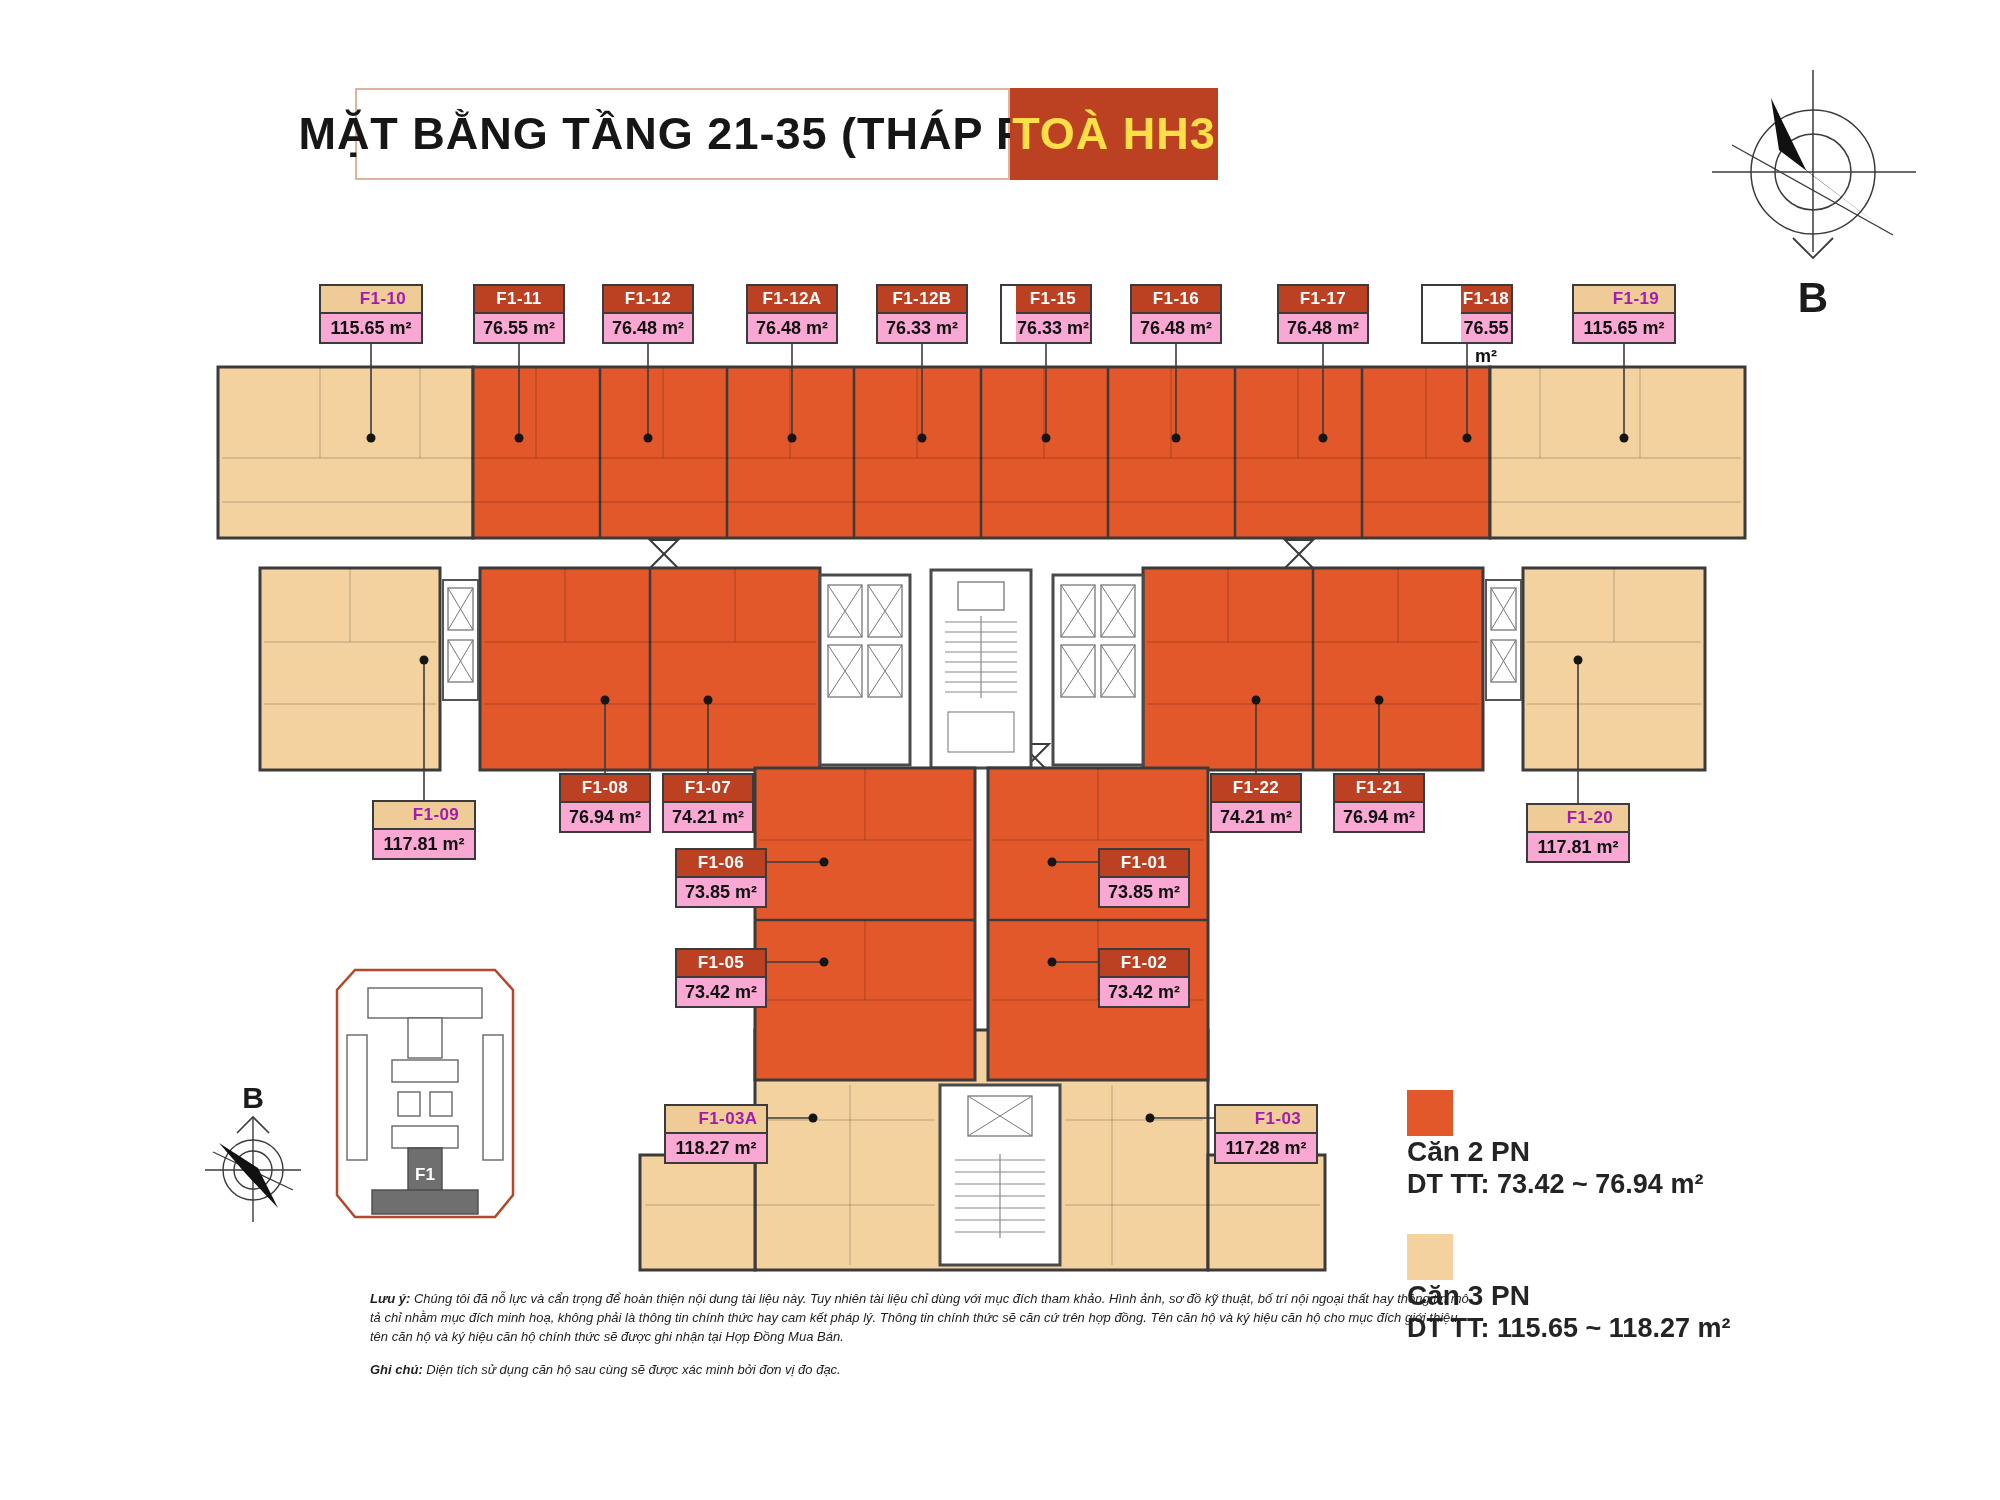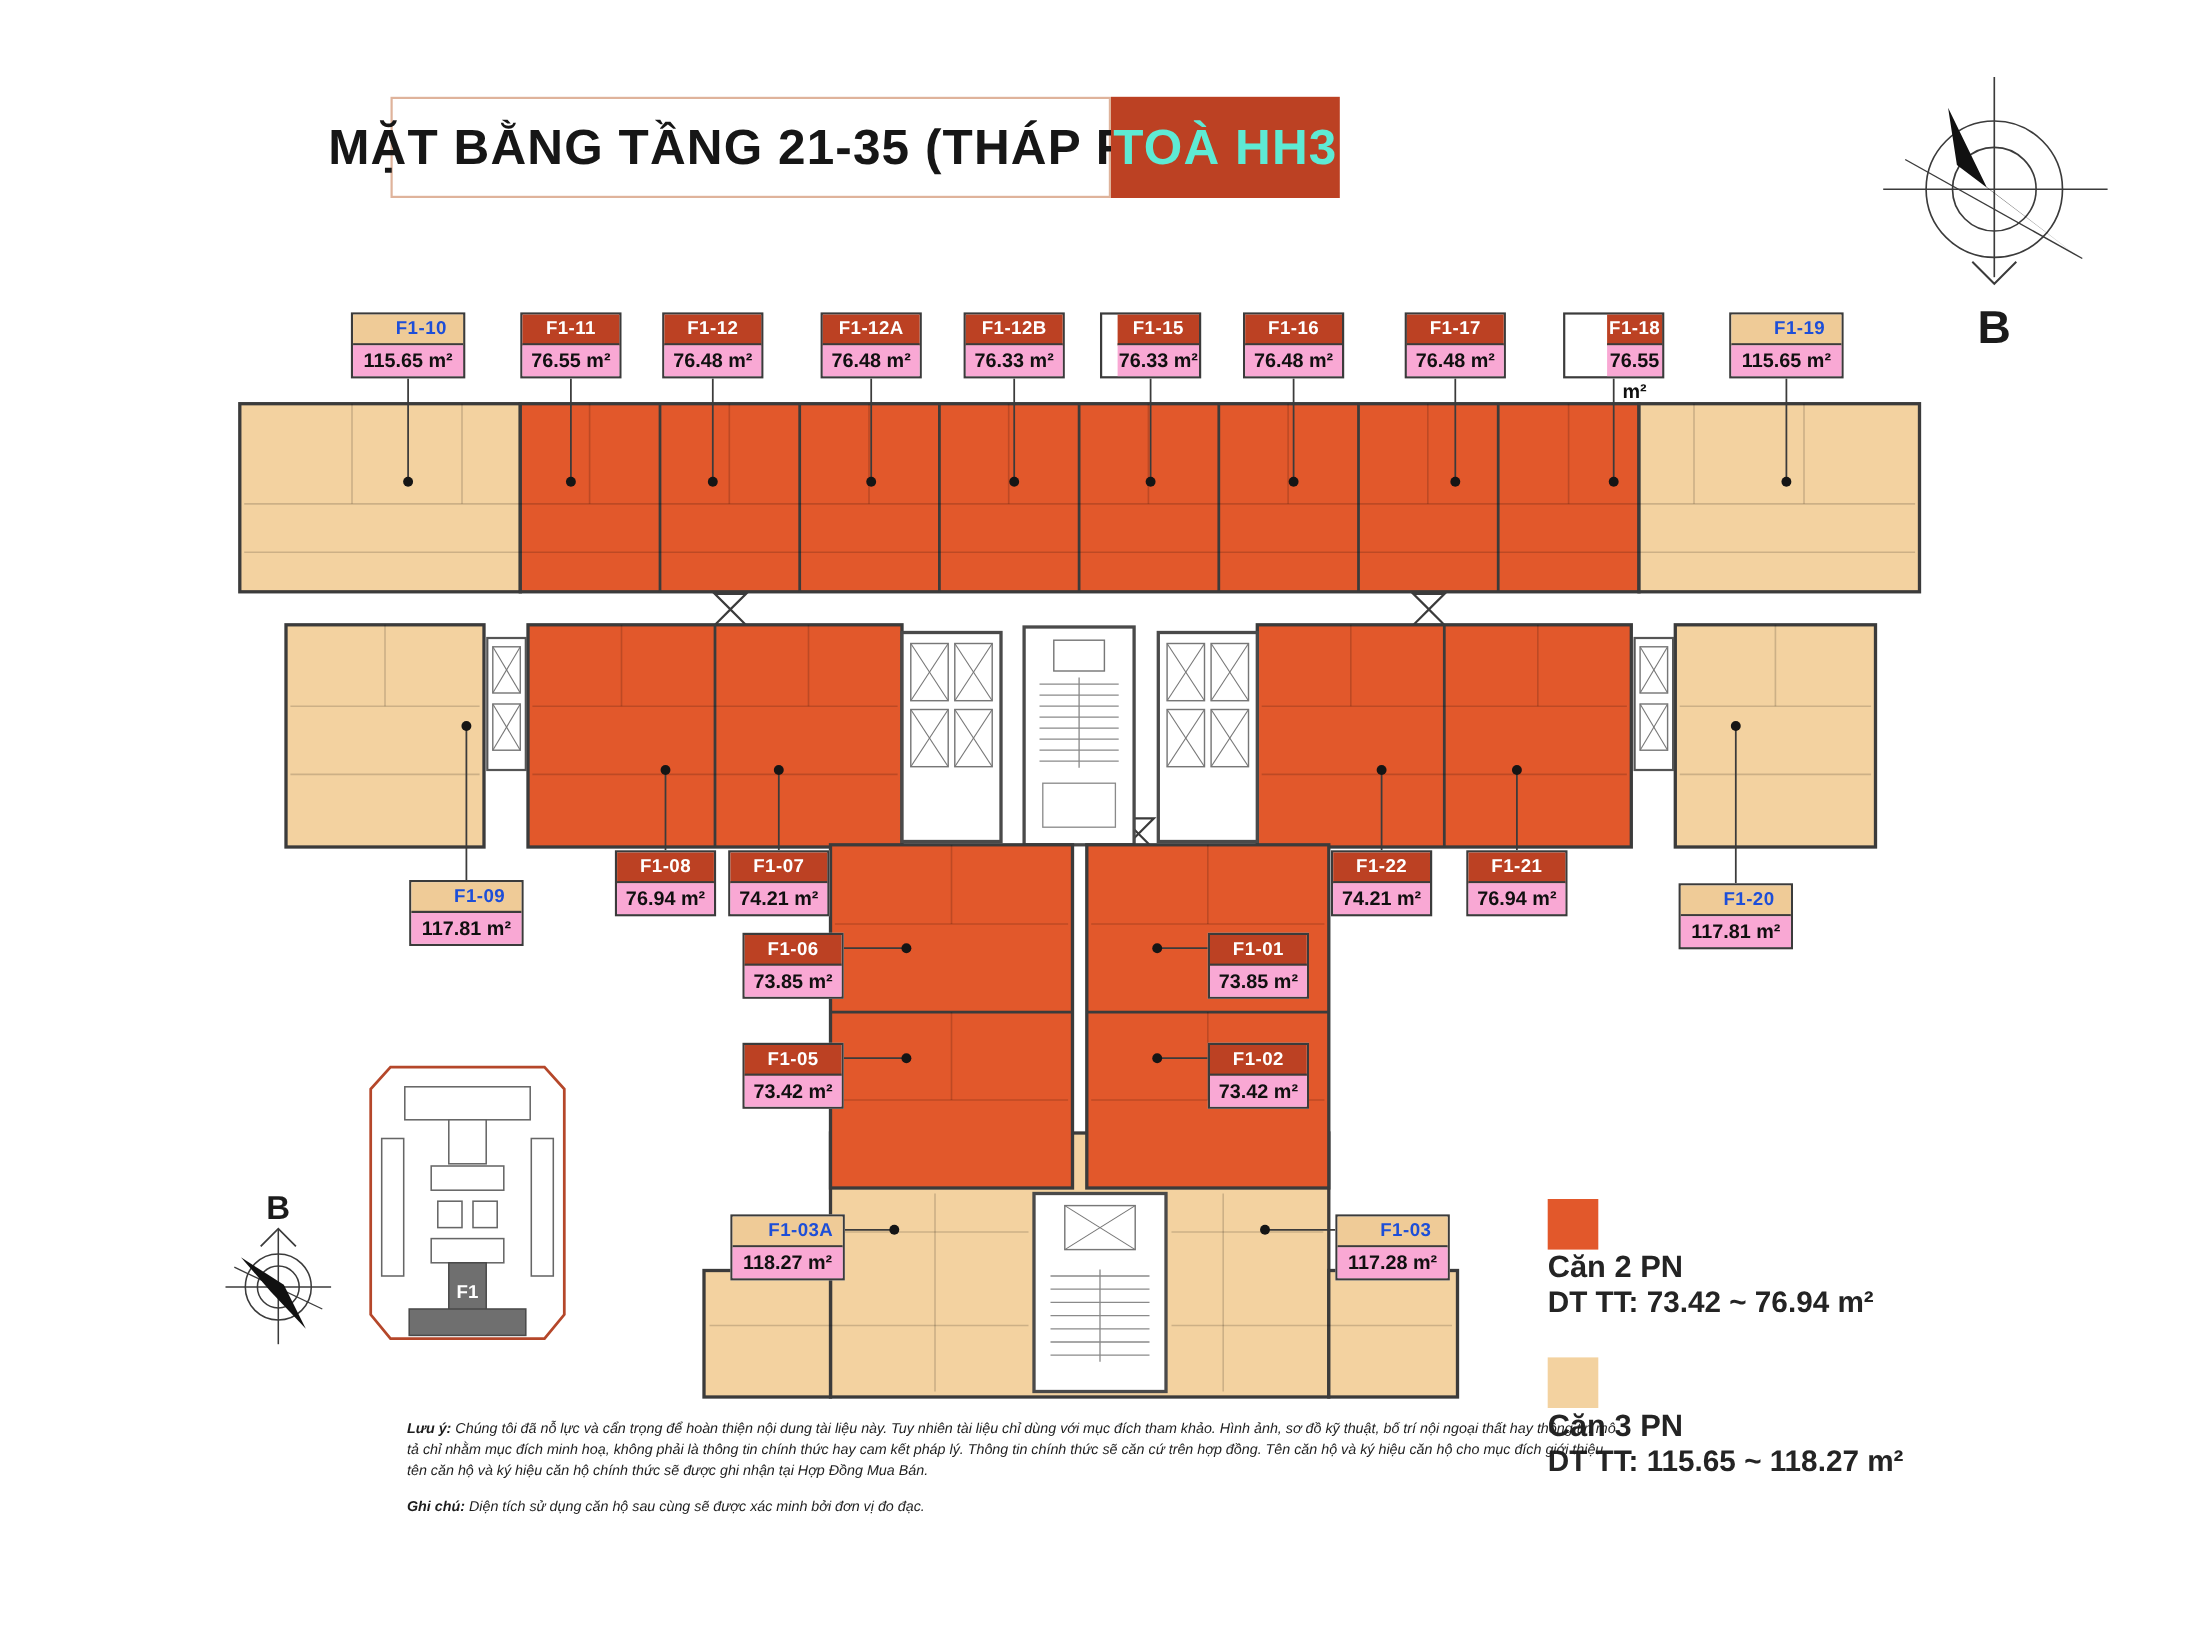--- a/index.html
+++ b/index.html
@@ -4,33 +4,33 @@
 <style>
   html,body{margin:0;padding:0;background:#fff;}
   .page{position:relative;width:2000px;height:1500px;background:#ffffff;overflow:hidden;
         font-family:"Liberation Sans",sans-serif;color:#1b1b1b;}
 
   
   .title-wrap{position:absolute;left:355px;top:88px;display:flex;z-index:6;}
   .title-box{box-sizing:border-box;width:655px;height:92px;border:2px solid #dfb39b;background:#fff;
              display:flex;align-items:center;justify-content:center;
              font-size:45px;font-weight:800;letter-spacing:1px;color:#161616;white-space:nowrap;}
-  .title-badge{width:208px;height:92px;background:#bc4123;color:#5eead4;display:flex;align-items:center;
+  .title-badge{width:208px;height:92px;background:#bc4123;color:#fde047;display:flex;align-items:center;
                justify-content:center;font-size:45px;font-weight:800;letter-spacing:1px;}
 
   
   svg.plan{position:absolute;left:0;top:0;z-index:1;}
 
   
   .callout{position:absolute;z-index:5;border:2px solid #3b3b3b;background:#fff;box-sizing:border-box;
            text-align:center;}
   .callout .name{height:26px;line-height:26px;font-weight:bold;font-size:17px;letter-spacing:.4px;
                  border-bottom:2px solid #3b3b3b;}
   .callout .name.o{background:#bc4123;color:#ffffff;}
-  .callout .name.t{background:#efcb97;color:#1d4ed8;padding-left:24px;}
+  .callout .name.t{background:#efcb97;color:#a21caf;padding-left:24px;}
   .callout .area{height:28px;line-height:28px;font-weight:bold;font-size:18px;color:#101010;background:#f9a8d4;}
   .w92{width:92px;} .w104{width:104px;}
 
   
   .legend{position:absolute;left:1407px;top:1090px;z-index:6;}
   .legend-row{display:flex;align-items:flex-start;margin-bottom:34px;flex-direction:column;}
   .legend-swatch{width:46px;height:46px;margin-right:22px;flex:0 0 auto;}
   .legend-swatch.s2{background:#e2582b;}
   .legend-swatch.s3{background:#f3d2a0;}
   .legend-name{font-size:28px;font-weight:bold;color:#242424;line-height:32px;}

